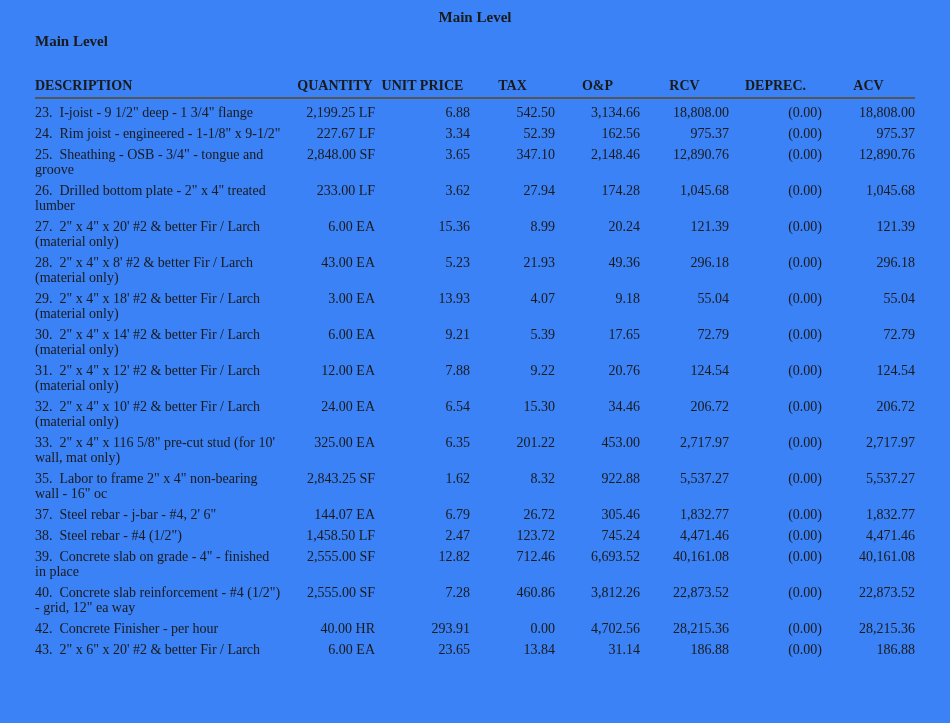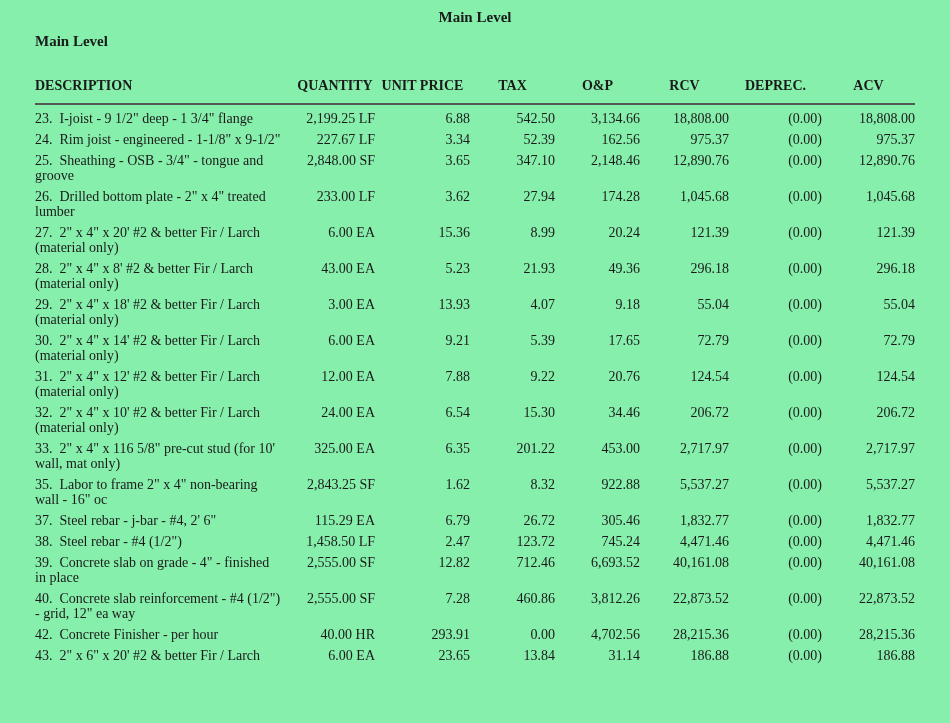--- a/index.html
+++ b/index.html
@@ -5,21 +5,21 @@
   html, body {
     margin: 0;
     padding: 0;
     background: #ffffff;
   }
   .page {
     position: relative;
     width: 950px;
     height: 723px;
     overflow: hidden;
-    background: #86efac;
+    background: #3b82f6;
     color: #1a1a1a;
     font-family: "Liberation Serif", serif;
     font-size: 14px;
   }
   .doc-title {
     padding-top: 9px;
     text-align: center;
     font-weight: bold;
     font-size: 15px;
     line-height: 17px;
@@ -33,21 +33,21 @@
   table.estimate {
     margin: 28px 35px 0 35px;
     width: 880px;
     border-collapse: collapse;
     table-layout: fixed;
   }
   table.estimate th {
     font-weight: bold;
     font-size: 14px;
     line-height: 16px;
-    padding: 0 0 9px 0;
+    padding: 0 0 3px 0;
     border-bottom: 2px solid #555555;
     vertical-align: bottom;
   }
   table.estimate th.left { text-align: left; }
   table.estimate th.right { text-align: center; }
   table.estimate td {
     padding: 6px 0 0 0;
     vertical-align: top;
     line-height: 15px;
     font-size: 14px;
@@ -217,21 +217,21 @@
         <td class="num">2,843.25 SF</td>
         <td class="num">1.62</td>
         <td class="num">8.32</td>
         <td class="num">922.88</td>
         <td class="num">5,537.27</td>
         <td class="num">(0.00)</td>
         <td class="num">5,537.27</td>
       </tr>
       <tr>
         <td class="cell-desc">37.  Steel rebar - j-bar - #4, 2' 6"</td>
-        <td class="num">115.29 EA</td>
+        <td class="num">144.07 EA</td>
         <td class="num">6.79</td>
         <td class="num">26.72</td>
         <td class="num">305.46</td>
         <td class="num">1,832.77</td>
         <td class="num">(0.00)</td>
         <td class="num">1,832.77</td>
       </tr>
       <tr>
         <td class="cell-desc">38.  Steel rebar - #4 (1/2")</td>
         <td class="num">1,458.50 LF</td>

